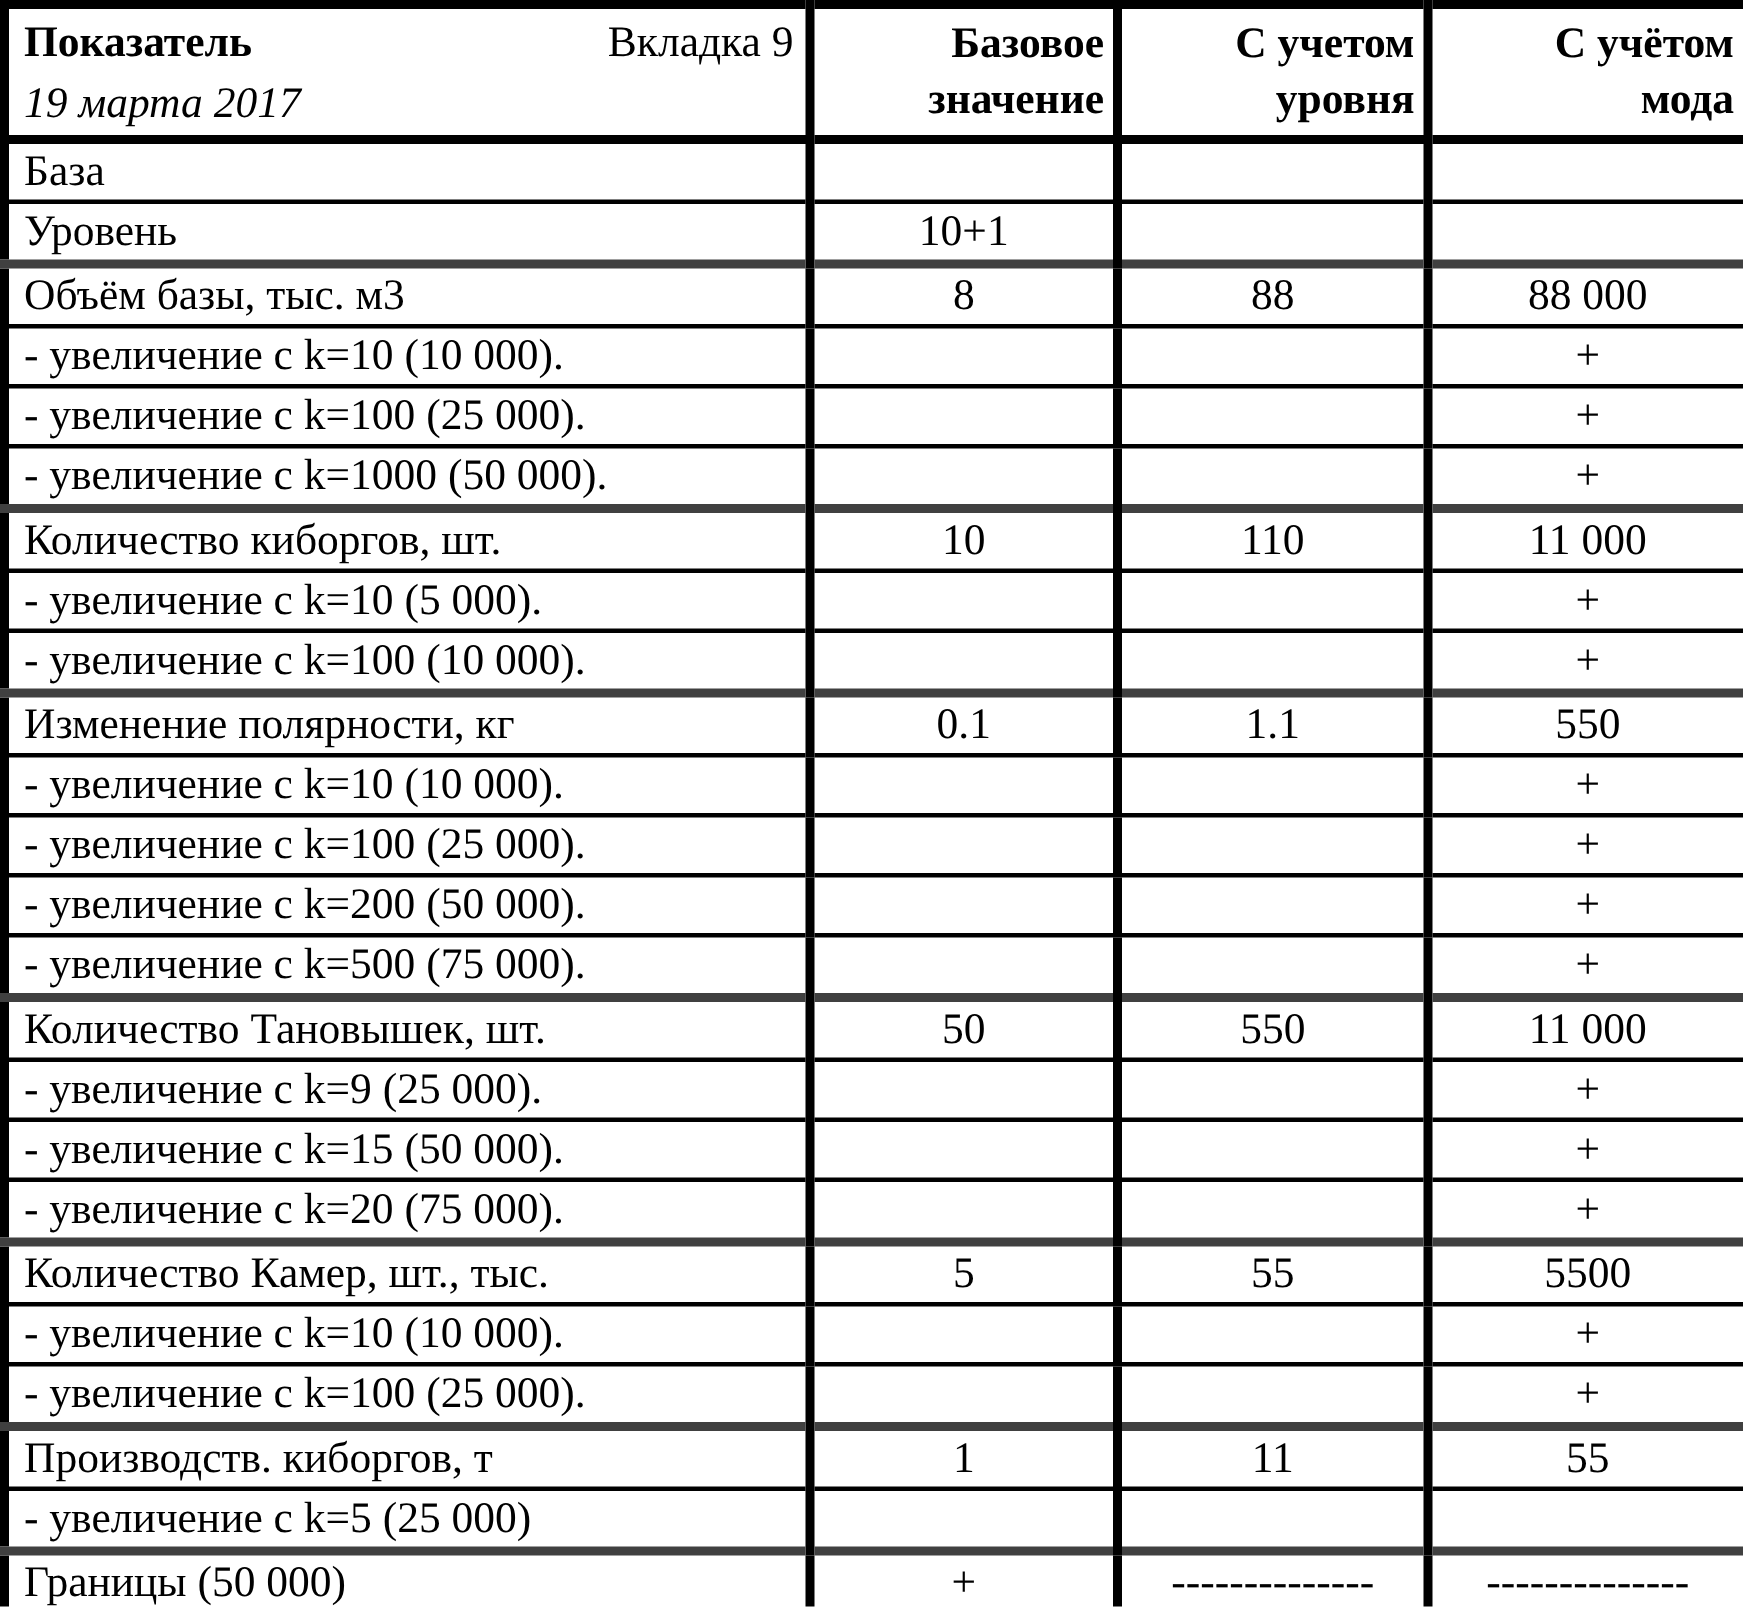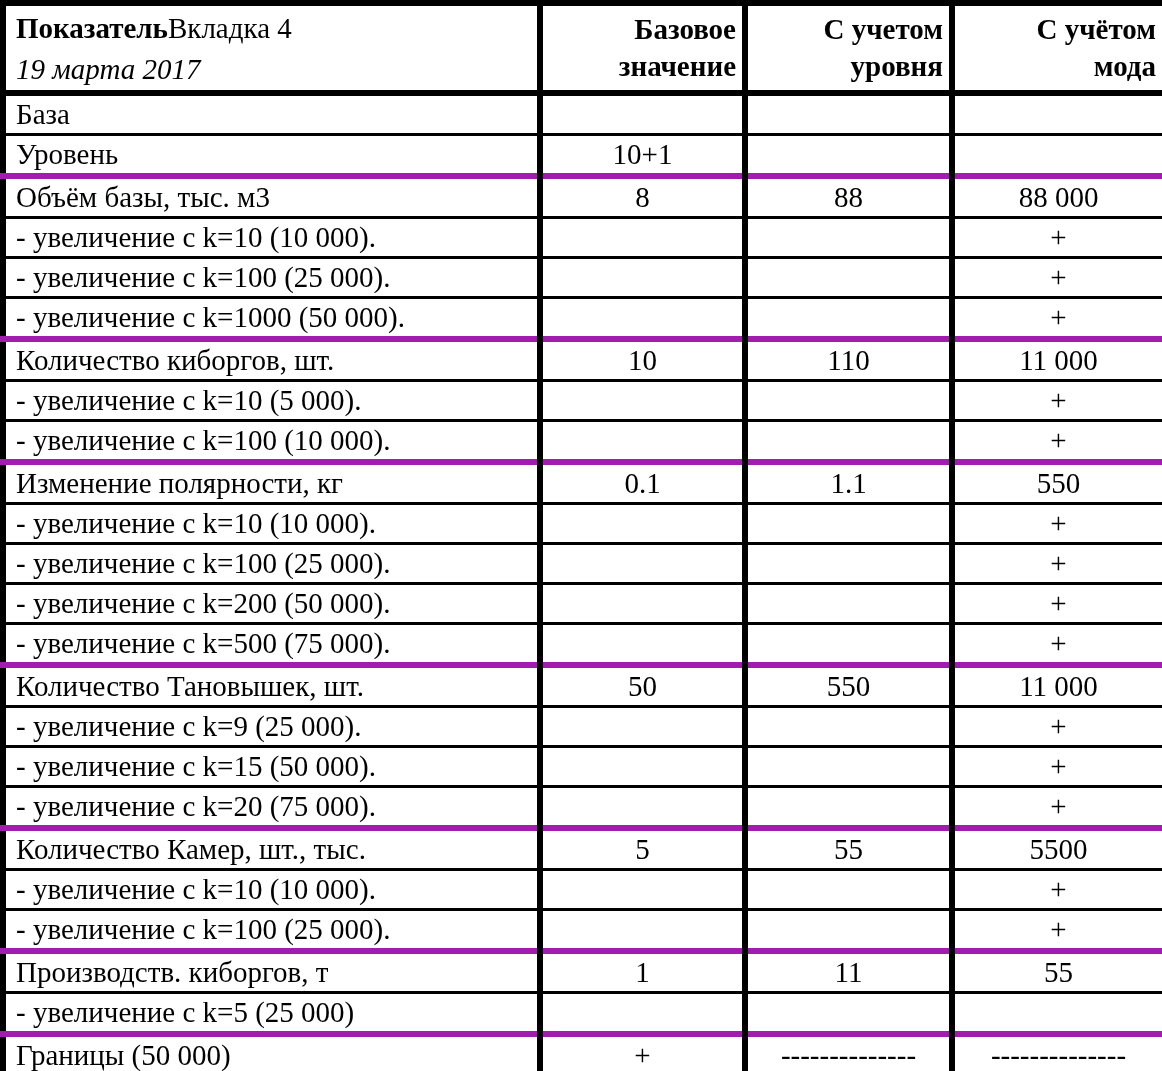--- a/index.html
+++ b/index.html
@@ -39,33 +39,34 @@
     line-height: 1.28;
     padding: 2px 6px;
   }
   thead th.first {
     vertical-align: top;
     text-align: left;
     padding: 4px 8px 2px 10px;
   }
   .h-line1 {
     display: flex;
+    justify-content: space-between;
     align-items: baseline;
   }
   .h-title { font-weight: bold; }
   .h-tab   { font-weight: normal; }
   .h-date  { font-weight: normal; margin-top: 4px; font-style: italic; }
 
   tbody td {
     height: 35px;
     white-space: nowrap;
     line-height: 1.05;
   }
   tbody tr.sep-thin  td { border-top: 3px solid #000; }
-  tbody tr.sep-thick td { border-top: 6px solid #a21caf; }
+  tbody tr.sep-thick td { border-top: 6px solid #404040; }
 
   td.label {
     text-align: left;
     padding: 0 4px 2px 10px;
   }
   td.val {
     text-align: center;
     padding: 0 2px 2px 2px;
   }
 </style>
@@ -77,21 +78,21 @@
     <col class="c-label">
     <col class="c-base">
     <col class="c-level">
     <col class="c-mod">
   </colgroup>
   <thead>
     <tr>
       <th class="first">
         <div class="h-line1">
           <span class="h-title">Показатель</span>
-          <span class="h-tab">Вкладка 4</span>
+          <span class="h-tab">Вкладка 9</span>
         </div>
         <div class="h-date">19 марта 2017</div>
       </th>
       <th><span>Базовое</span><br><span>значение</span></th>
       <th><span>С учетом</span><br><span>уровня</span></th>
       <th><span>С учётом</span><br><span>мода</span></th>
     </tr>
   </thead>
   <tbody id="tbody">
       <tr class="sep-thick">

